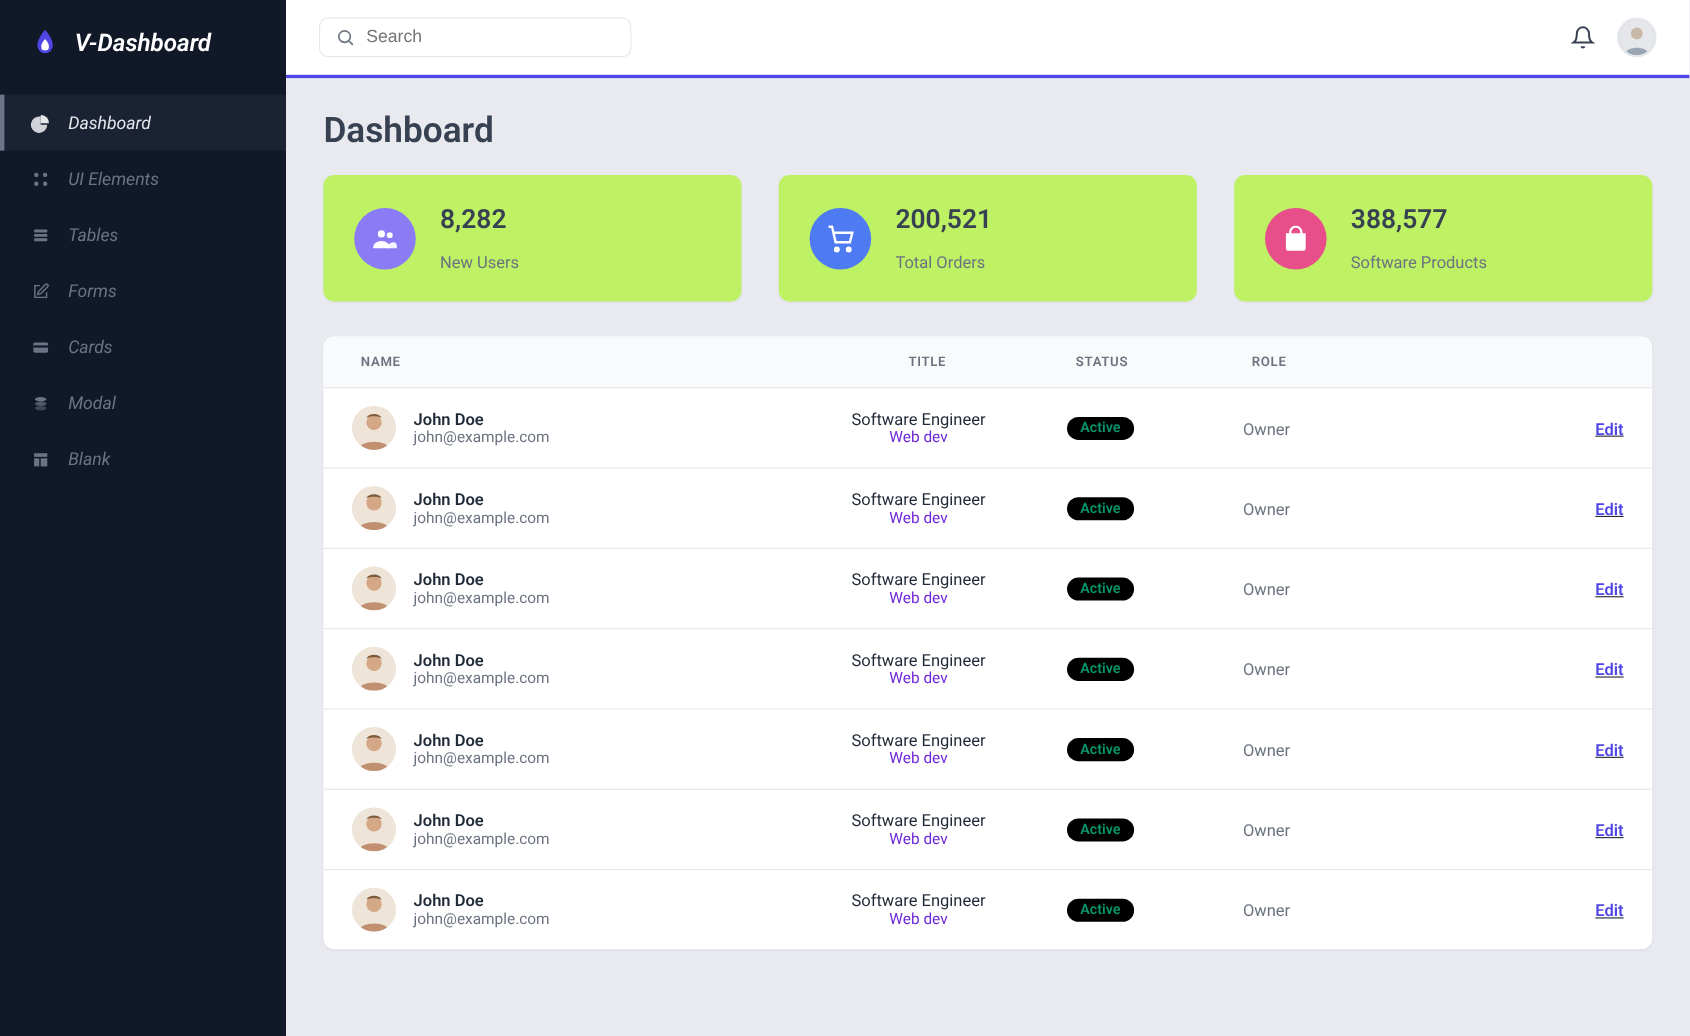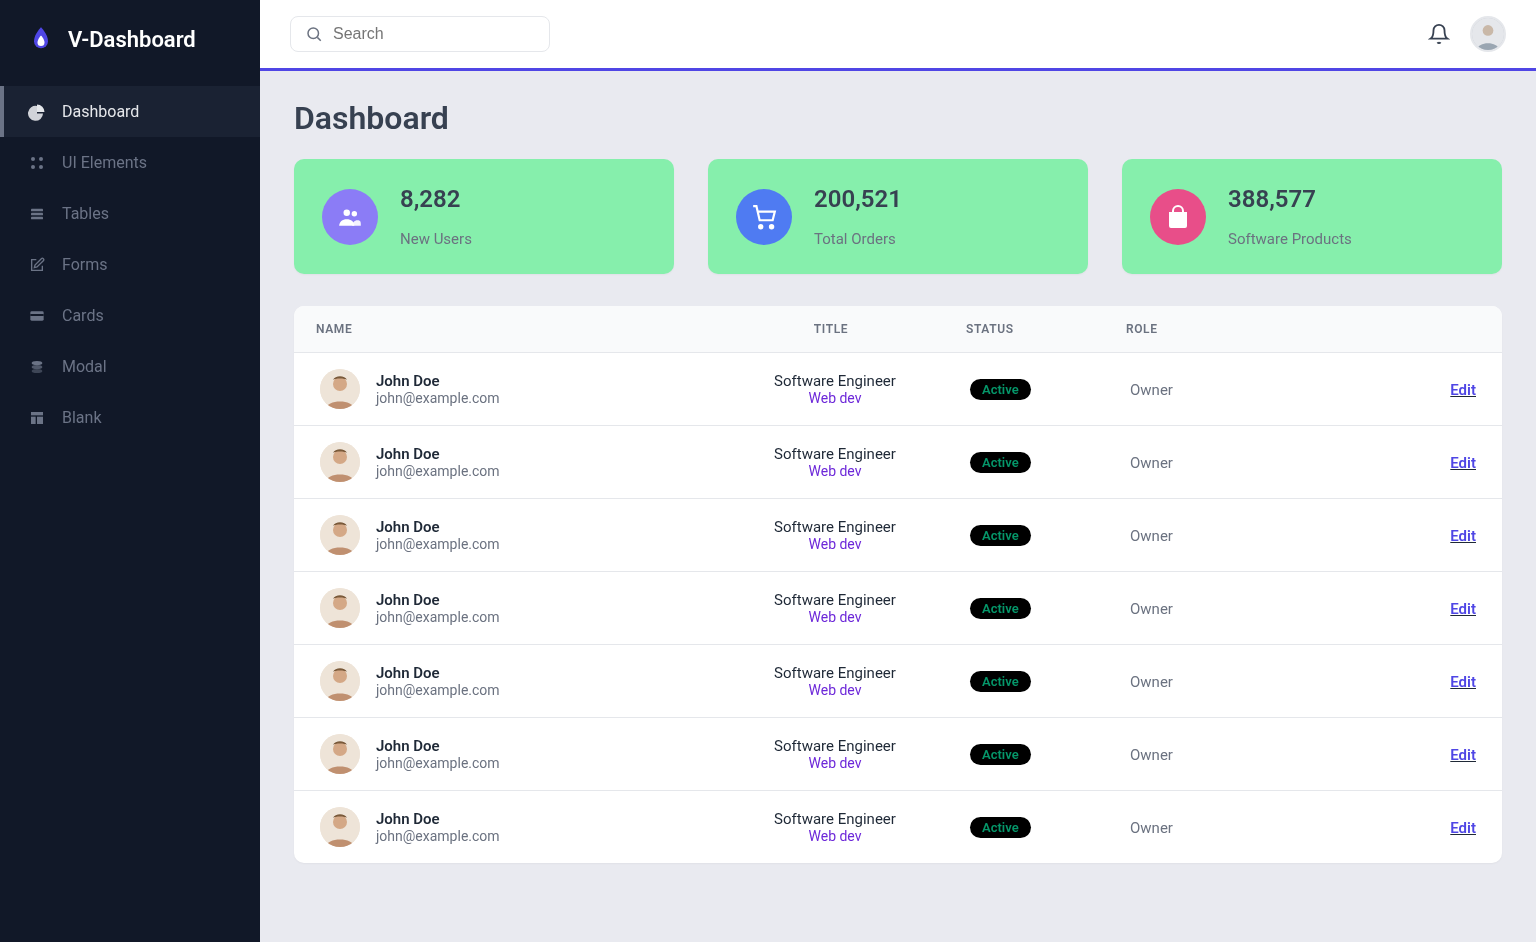--- a/index.html
+++ b/index.html
@@ -1,52 +1,52 @@
 <!DOCTYPE html>
 <html><head>
 <meta charset="utf-8">
 <style>
 * { margin: 0; padding: 0; box-sizing: border-box; }
 body { font-family: -apple-system, BlinkMacSystemFont, "Segoe UI", Roboto, Helvetica, Arial, sans-serif; background: #e9eaf0; color: #1f2937; }
 .app { display: flex; min-height: 100vh; }
 
 
-.sidebar { width: 260px; background: #111828; color: #fff; flex-shrink: 0; }
+.sidebar { width: 260px; background: #111828; color: #fff; flex-shrink: 0; font-style: italic; }
 .brand { display: flex; align-items: center; gap: 12px; padding: 24px 26px 32px; }
 .brand-logo { width: 30px; height: 30px; display: flex; align-items: center; justify-content: center; }
 .brand-name { font-size: 22px; font-weight: 600; color: #fff; }
 .nav { display: flex; flex-direction: column; }
 .nav-item { display: flex; align-items: center; gap: 16px; padding: 16px 28px; cursor: pointer; color: #6b7386; font-size: 16px; }
 .nav-item.active { background: #1a2233; color: #e5e7eb; border-left: 4px solid #6b7386; padding-left: 24px; }
 .nav-item.active .nav-label { color: #e5e7eb; }
 .nav-item .nav-icon { width: 18px; height: 18px; display: flex; align-items: center; justify-content: center; flex-shrink: 0; }
 .nav-label { font-size: 16px; }
 
 
 .main { flex: 1; display: flex; flex-direction: column; }
 .topbar { background: #fff; padding: 16px 30px; display: flex; align-items: center; justify-content: space-between; border-bottom: 3px solid #5046e5; }
-.search-wrap { display: flex; align-items: center; gap: 10px; border: 1px solid #e5e7eb; border-radius: 8px; padding: 8px 14px; width: 260px; }
+.search-wrap { display: flex; align-items: center; gap: 10px; border: 1px solid #e5e7eb; border-radius: 8px; padding: 8px 14px; width: 284px; }
 .search-wrap input { border: none; outline: none; font-size: 16px; color: #6b7280; width: 100%; background: transparent; }
 .topbar-right { display: flex; align-items: center; gap: 20px; }
 .avatar-top { width: 36px; height: 36px; border-radius: 50%; background: #d1d5db; border: 2px solid #e5e7eb; overflow: hidden; display:flex; align-items:center; justify-content:center; }
 
 .content { padding: 28px 34px; }
 .page-title { font-size: 32px; font-weight: 600; color: #374151; margin-bottom: 22px; }
 
 .cards { display: flex; gap: 34px; margin-bottom: 32px; }
-.card { flex: 1; background: #86efac; border-radius: 10px; padding: 26px 28px; display: flex; align-items: center; gap: 22px; box-shadow: 0 1px 2px rgba(0,0,0,0.04); }
+.card { flex: 1; background: #bef264; border-radius: 10px; padding: 26px 28px; display: flex; align-items: center; gap: 22px; box-shadow: 0 1px 2px rgba(0,0,0,0.04); }
 .card-icon { width: 56px; height: 56px; border-radius: 50%; display: flex; align-items: center; justify-content: center; color: #fff; flex-shrink: 0; }
 .ci-purple { background: #8b7cf6; }
 .ci-blue { background: #4f7bf2; }
 .ci-pink { background: #e84e89; }
 .card-value { font-size: 24px; font-weight: 600; color: #374151; }
 .card-label { font-size: 15px; color: #6b7280; margin-top: 17px; }
 
 .table-card { background: #fff; border-radius: 10px; overflow: hidden; box-shadow: 0 1px 2px rgba(0,0,0,0.04); }
-.table-head { display: flex; padding: 16px 22px; border-bottom: 1px solid #e5e7eb; background:#f9fafb; }
+.table-head { display: flex; padding: 16px 34px; border-bottom: 1px solid #e5e7eb; background:#f9fafb; }
 .th { font-size: 12px; font-weight: 600; color: #6b7280; letter-spacing: 0.05em; text-transform: uppercase; }
 .col-name { flex: 0 0 380px; }
 .col-title { flex: 0 0 270px; text-align: center; }
 .col-status { flex: 0 0 160px; }
 .col-role { flex: 1; }
 .col-edit { flex: 0 0 60px; text-align: right; text-decoration: underline; }
 
 .table-body { }
 .row { display: flex; align-items: center; padding: 16px 26px; border-bottom: 1px solid #e5e7eb; }
 .row:last-child { border-bottom: none; }

